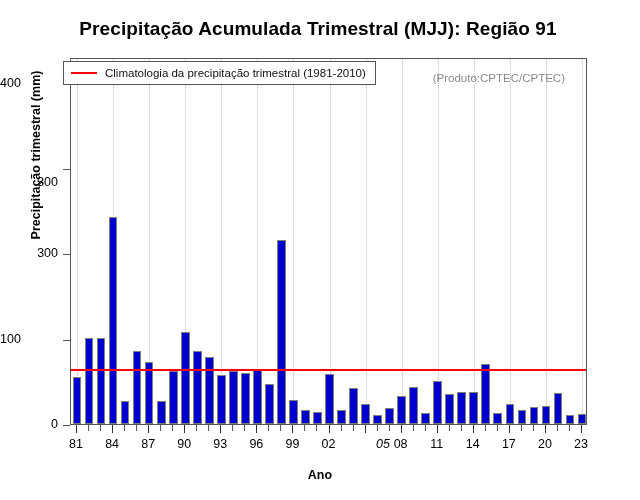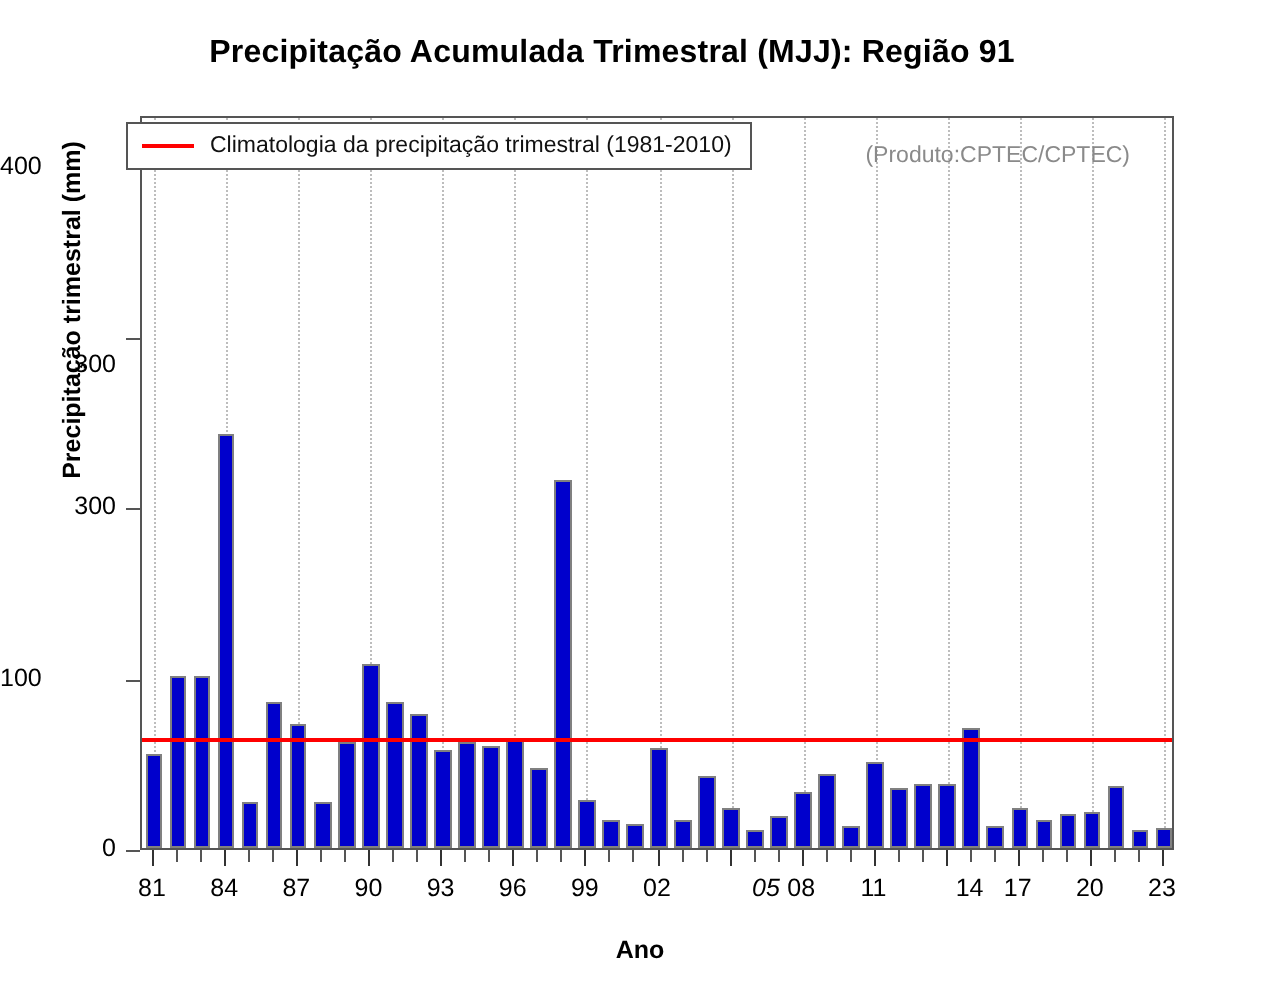--- a/index.html
+++ b/index.html
@@ -6,23 +6,23 @@
   body{
     width:640px;height:500px;
     background:#ffffff;
     font-family:"Liberation Sans", sans-serif;
     overflow:hidden;
   }
   #root{position:relative;width:640px;height:500px;}
 
   
   .chart-title{
-    position:absolute;left:4px;top:18px;width:604px;
+    position:absolute;left:16px;top:18px;width:604px;
     text-align:center;
-    font-size:16px;font-weight:bold;color:#000;
+    font-size:19px;font-weight:bold;color:#000;
     letter-spacing:0.1px;
   }
 
   
   .plot-frame{
     position:absolute;
     left:70px;top:58px;
     width:517px;height:367px;
     border:1px solid #555;
     box-sizing:border-box;
@@ -232,21 +232,21 @@
       <div class="xtick-mark" style="left: 388.616px;"></div>
       <div class="xtick-mark major" style="left: 400.64px;"></div>
       <div class="xtick-label" style="left: 400.64px;">08</div>
       <div class="xtick-mark" style="left: 412.663px;"></div>
       <div class="xtick-mark" style="left: 424.686px;"></div>
       <div class="xtick-mark major" style="left: 436.709px;"></div>
       <div class="xtick-label" style="left: 436.709px;">11</div>
       <div class="xtick-mark" style="left: 448.733px;"></div>
       <div class="xtick-mark" style="left: 460.756px;"></div>
       <div class="xtick-mark major" style="left: 472.779px;"></div>
-      <div class="xtick-label" style="left: 472.779px; margin-left: 12px;">14</div>
+      <div class="xtick-label" style="left: 472.779px;">14</div>
       <div class="xtick-mark" style="left: 484.802px;"></div>
       <div class="xtick-mark" style="left: 496.826px;"></div>
       <div class="xtick-mark major" style="left: 508.849px;"></div>
       <div class="xtick-label" style="left: 508.849px;">17</div>
       <div class="xtick-mark" style="left: 520.872px;"></div>
       <div class="xtick-mark" style="left: 532.895px;"></div>
       <div class="xtick-mark major" style="left: 544.919px;"></div>
       <div class="xtick-label" style="left: 544.919px;">20</div>
       <div class="xtick-mark" style="left: 556.942px;"></div>
       <div class="xtick-mark" style="left: 568.965px;"></div>

